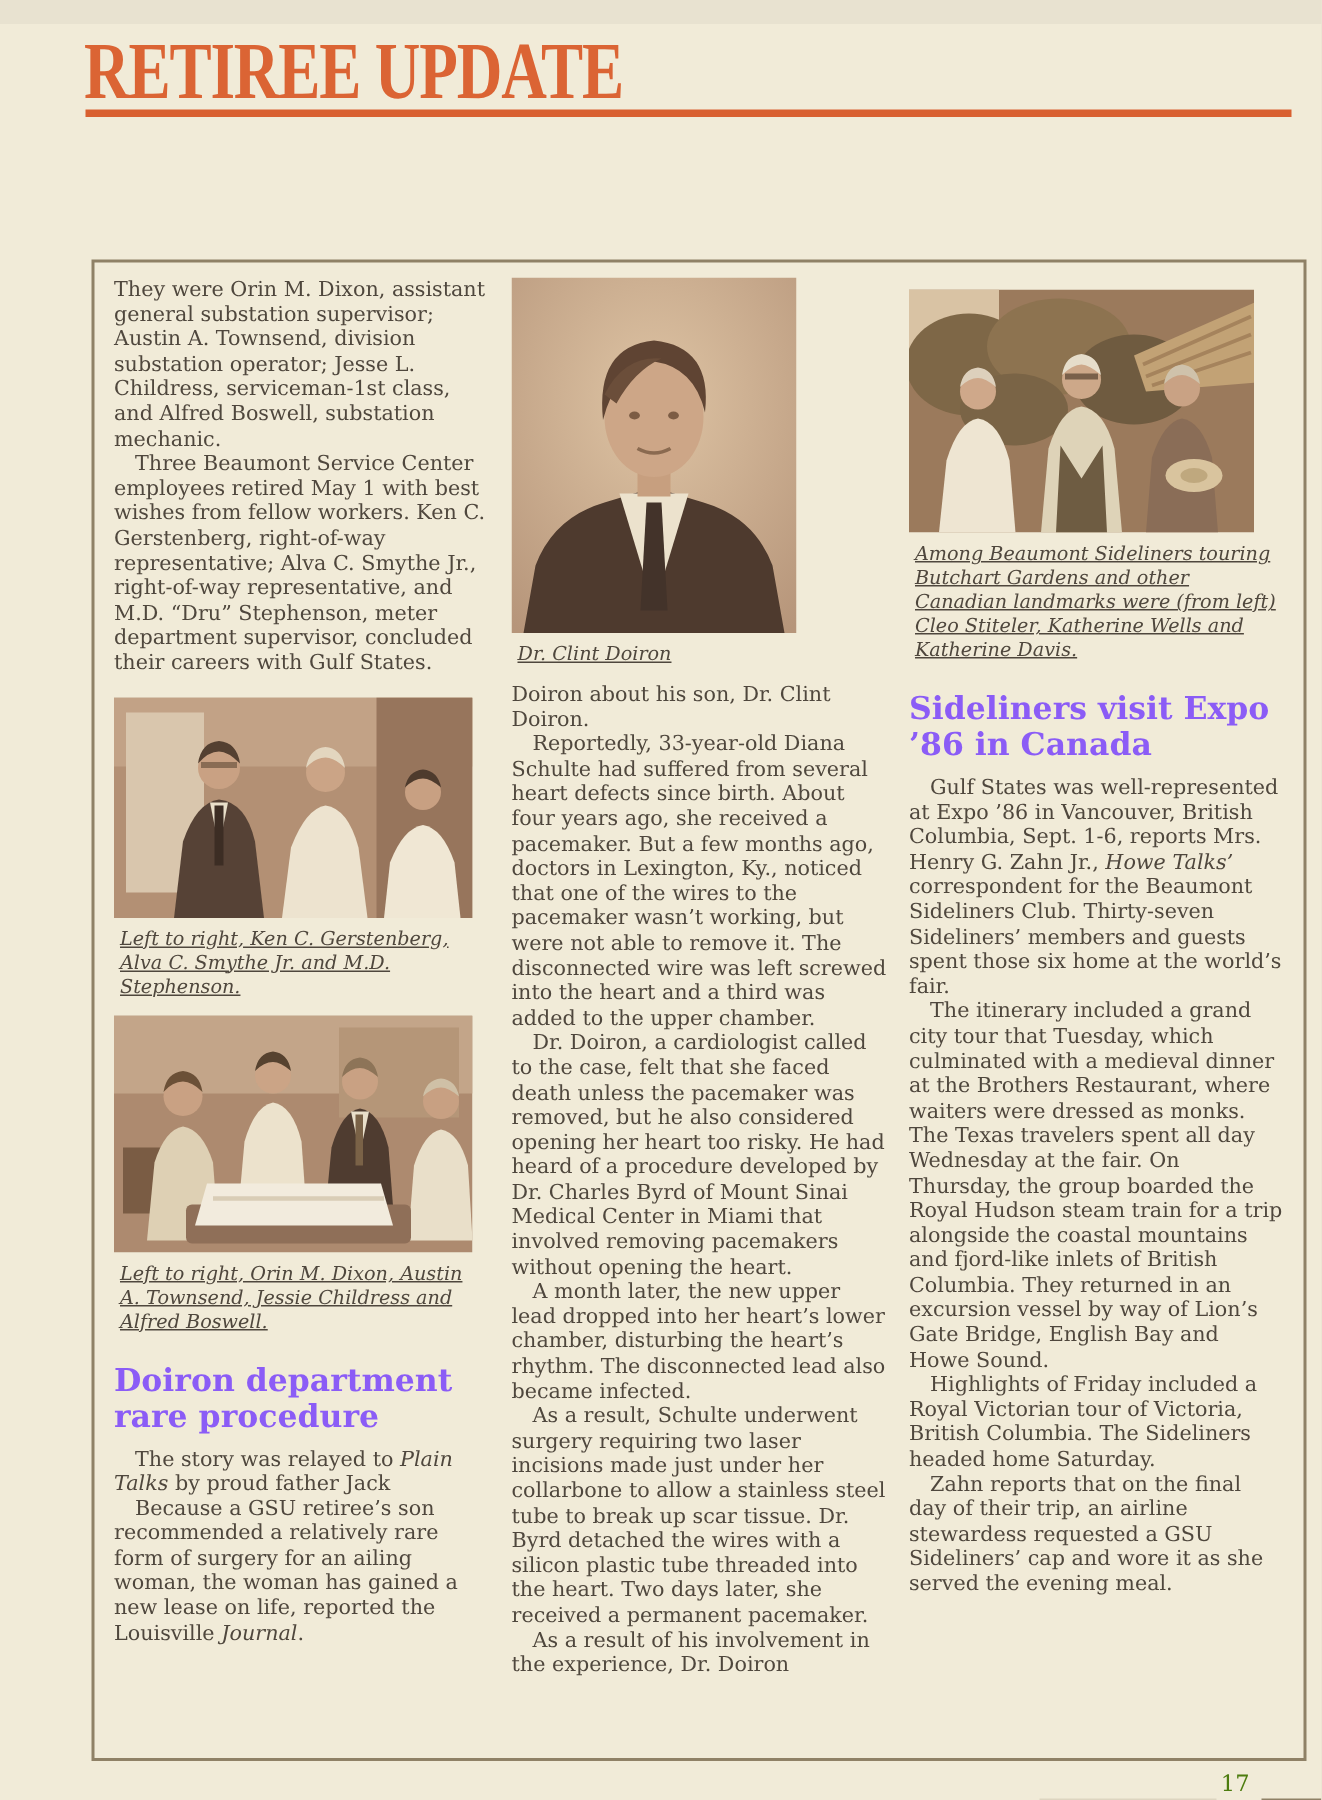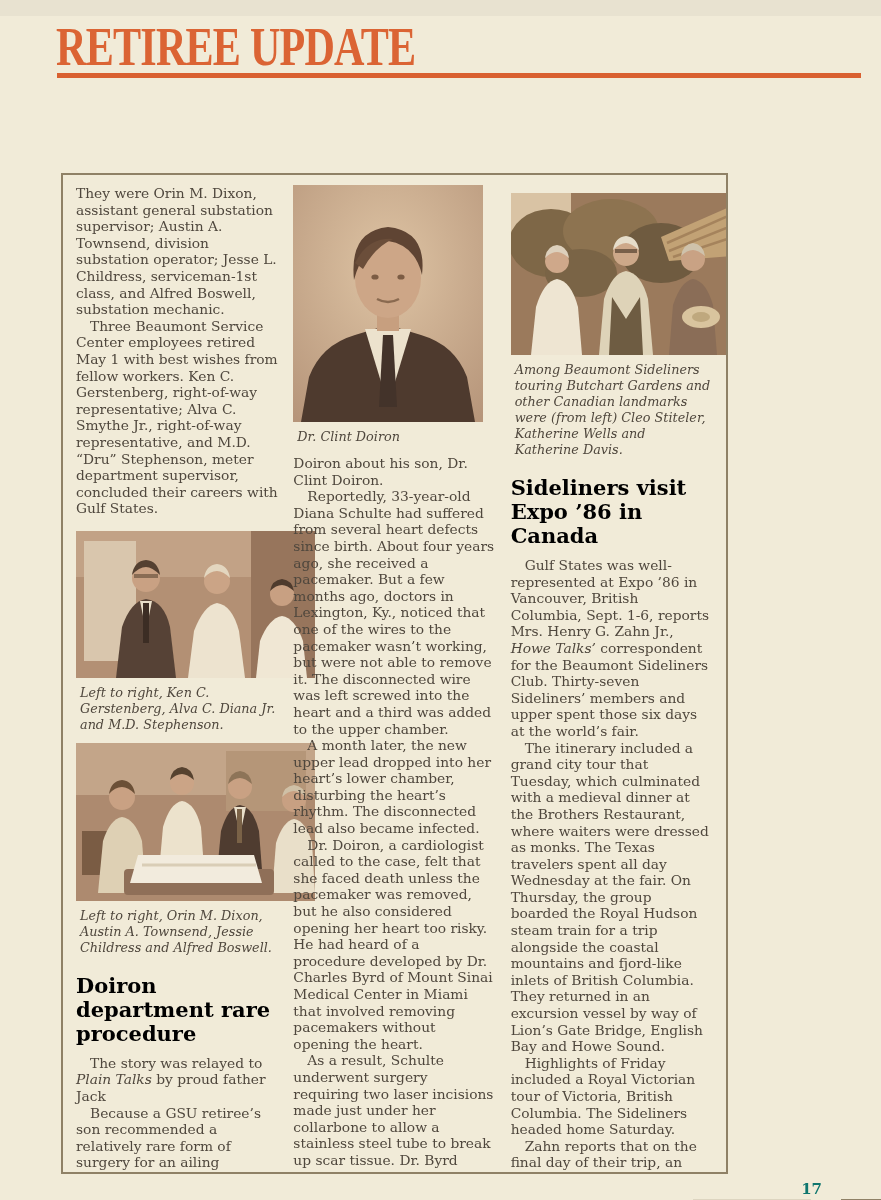--- a/index.html
+++ b/index.html
@@ -4,36 +4,36 @@
 <style>
   html,body{margin:0;padding:0;background:#e8e2d0;}
   .page{position:relative;width:881px;height:1200px;background:#f1ebd8;overflow:hidden;
         font-family:"DejaVu Serif",serif;color:#4f473d;margin-top:16px;}
   
   .masthead-title{position:absolute;left:56px;top:4px;font-family:"Liberation Serif",serif;
         font-weight:700;font-size:54px;line-height:54px;color:#db6434;letter-spacing:-1px;
         transform:scaleX(0.78);transform-origin:left top;white-space:nowrap;}
   .masthead-rule{position:absolute;left:57px;top:57px;width:804px;height:5px;background:#d96030;}
   
-  .content-box{position:absolute;left:61px;top:157px;width:667px;height:1001px;
+  .content-box{position:absolute;left:61px;top:157px;width:810px;height:1001px;
         border:2px solid #8f8166;box-sizing:border-box;padding:10px 13px 10px 13px;
         display:flex;gap:15px;overflow:hidden;}
   .col{flex:1;min-width:0;}
   p.body-p{margin:0;font-size:13.8px;line-height:16.6px;text-align:left;}
   .indent{text-indent:14px;}
   .it, .caption{font-style:italic;}
   .caption{font-size:12.8px;line-height:16px;margin:7px 2px 0 4px;}
-  h2.article-heading{font-family:"DejaVu Serif",serif;font-weight:700;color:#000000;
+  h2.article-heading{font-family:"DejaVu Serif",serif;font-weight:700;color:#8b5cf6;
         font-size:21px;line-height:24px;margin:18px 0 9px 0;}
   .photo{display:block;margin:0;}
   .m-t14{margin-top:14px;} .m-t8{margin-top:8px;}
-  .cap-gap{margin-bottom:10px;}
+  .cap-gap{margin-bottom:10px;text-decoration:underline;}
   
   .folio{position:absolute;top:1164px;right:0;width:190px;height:26px;}
-  .folio .num{position:absolute;right:59px;top:0;font-weight:700;font-size:15px;color:#0f766e;}
+  .folio .num{position:absolute;right:48px;top:0;font-weight:400;font-size:15px;color:#4d7c0f;}
   .folio .line-r{position:absolute;right:0;top:19px;width:40px;border-top:2px solid #8f8166;}
   .folio .line-l{position:absolute;right:70px;top:19px;width:118px;border-top:2px solid #ddd5c0;}
 </style>
 </head>
 <body>
 
 <div class="page">
 
   <div class="masthead-title">RETIREE UPDATE</div>
   <div class="masthead-rule"></div>
@@ -55,21 +55,21 @@
         <circle cx="70" cy="47" r="14" fill="#c9a183"></circle>
         <path d="M56,44 Q58,30 70,29 Q82,30 84,44 Q76,36 70,36 Q63,36 56,44 Z" fill="#544031"></path>
         <rect x="58" y="43" width="24" height="4" fill="#6e5540" opacity="0.7"></rect>
         <path d="M112,147 L118,100 Q128,74 141,72 Q156,74 163,100 L169,147 Z" fill="#ede3cf"></path>
         <circle cx="141" cy="50" r="13" fill="#cba486"></circle>
         <path d="M128,47 Q130,34 141,33 Q152,34 154,47 Q147,40 141,40 Q134,40 128,47 Z" fill="#e3d6bf"></path>
         <path d="M180,147 L184,110 Q193,87 206,85 Q219,87 227,110 L231,147 Z" fill="#f0e7d4"></path>
         <circle cx="206" cy="63" r="12" fill="#c8a082"></circle>
         <path d="M194,60 Q196,49 206,48 Q216,49 218,60 Q211,54 206,54 Q200,54 194,60 Z" fill="#4e3b2d"></path>
       </svg>
-      <p class="caption cap-gap">Left to right, Ken C. Gerstenberg, Alva C. Diana Jr. and M.D. Stephenson.</p>
+      <p class="caption cap-gap">Left to right, Ken C. Gerstenberg, Alva C. Smythe Jr. and M.D. Stephenson.</p>
 
       <svg class="photo m-t8" width="239" height="158" viewBox="0 0 239 158">
         <rect width="239" height="158" fill="#ad8a6f"></rect>
         <rect width="239" height="52" fill="#c3a589"></rect>
         <rect x="150" y="8" width="80" height="60" fill="#b59678"></rect>
         <rect x="6" y="88" width="26" height="44" fill="#7a5c44"></rect>
         <path d="M22,150 L27,98 Q34,76 46,74 Q59,76 66,98 L70,150 Z" fill="#ded0b4"></path>
         <circle cx="46" cy="54" r="13" fill="#c9a183"></circle>
         <path d="M33,51 Q35,38 46,37 Q57,38 59,51 Q52,44 46,44 Q39,44 33,51 Z" fill="#6b5037"></path>
         <path d="M82,140 L87,84 Q94,60 106,58 Q119,60 125,84 L129,140 Z" fill="#ece2cc"></path>
@@ -111,22 +111,22 @@
         <path d="M61,95 Q56,46 95,42 Q134,46 129,90 Q122,60 95,56 Q70,60 61,95 Z" fill="#5f4433"></path>
         <path d="M62,78 Q75,52 100,54 Q82,62 70,84 Z" fill="#6b4e3a"></path>
         <ellipse cx="82" cy="92" rx="3.6" ry="2.6" fill="#7c5c44"></ellipse>
         <ellipse cx="108" cy="92" rx="3.6" ry="2.6" fill="#7c5c44"></ellipse>
         <path d="M84,114 Q95,120 106,114" stroke="#8a6a50" stroke-width="2.4" fill="none"></path>
       </svg>
       <p class="caption cap-gap">Dr. Clint Doiron</p>
 
       <p class="body-p"><span>Doiron about his son, Dr. Clint Doiron.</span></p>
       <p class="body-p indent"><span>Reportedly, 33-year-old Diana Schulte had suffered from several heart defects since birth. About four years ago, she received a pacemaker. But a few months ago, doctors in Lexington, Ky., noticed that one of the wires to the pacemaker wasn’t working, but were not able to remove it. The disconnected wire was left screwed into the heart and a third was added to the upper chamber.</span></p>
+      <p class="body-p indent"><span>Dr. Doiron, a cardiologist called to the case, felt that she faced death unless the pacemaker was removed, but he also considered opening her heart too risky. He had heard of a procedure developed by Dr. Charles Byrd of Mount Sinai Medical Center in Miami that involved removing pacemakers without opening the heart.</span></p>
       <p class="body-p indent"><span>A month later, the new upper lead dropped into her heart’s lower chamber, disturbing the heart’s rhythm. The disconnected lead also became infected.</span></p>
-      <p class="body-p indent"><span>Dr. Doiron, a cardiologist called to the case, felt that she faced death unless the pacemaker was removed, but he also considered opening her heart too risky. He had heard of a procedure developed by Dr. Charles Byrd of Mount Sinai Medical Center in Miami that involved removing pacemakers without opening the heart.</span></p>
       <p class="body-p indent"><span>As a result, Schulte underwent surgery requiring two laser incisions made just under her collarbone to allow a stainless steel tube to break up scar tissue. Dr. Byrd detached the wires with a silicon plastic tube threaded into the heart. Two days later, she received a permanent pacemaker.</span></p>
       <p class="body-p indent"><span>As a result of his involvement in the experience, Dr. Doiron</span></p>
     </div>
 
     <div class="col">
 
       <svg class="photo m-t8" width="230" height="162" viewBox="0 0 230 162">
         <rect width="230" height="162" fill="#9b7a5c"></rect>
         <rect x="0" y="0" width="60" height="40" fill="#d9c3a4"></rect>
         <ellipse cx="40" cy="50" rx="42" ry="34" fill="#7e6747"></ellipse>
@@ -145,21 +145,21 @@
         <rect x="104" y="56" width="22" height="4" fill="#5c4836" opacity="0.75"></rect>
         <path d="M158,162 L162,112 Q170,88 182,86 Q195,88 202,112 L206,162 Z" fill="#8a6d57"></path>
         <circle cx="182" cy="66" r="12" fill="#c9a284"></circle>
         <path d="M170,63 Q172,51 182,50 Q192,51 194,63 Q187,57 182,57 Q176,57 170,63 Z" fill="#cfc2ab"></path>
         <ellipse cx="190" cy="124" rx="19" ry="11" fill="#d9c49e"></ellipse>
         <ellipse cx="190" cy="124" rx="9" ry="5" fill="#bfa87e"></ellipse>
       </svg>
       <p class="caption cap-gap">Among Beaumont Sideliners touring Butchart Gardens and other Canadian landmarks were (from left) Cleo Stiteler, Katherine Wells and Katherine Davis.</p>
 
       <h2 class="article-heading">Sideliners visit Expo ’86 in Canada</h2>
-      <p class="body-p indent"><span>Gulf States was well-represented at Expo ’86 in Vancouver, British Columbia, Sept. 1-6, reports Mrs. Henry G. Zahn Jr., </span><span class="it">Howe Talks’</span><span> correspondent for the Beaumont Sideliners Club. Thirty-seven Sideliners’ members and upper spent those six days at the world’s fair.</span></p>
+      <p class="body-p indent"><span>Gulf States was well-represented at Expo ’86 in Vancouver, British Columbia, Sept. 1-6, reports Mrs. Henry G. Zahn Jr., </span><span class="it">Howe Talks’</span><span> correspondent for the Beaumont Sideliners Club. Thirty-seven Sideliners’ members and guests spent those six home at the world’s fair.</span></p>
       <p class="body-p indent"><span>The itinerary included a grand city tour that Tuesday, which culminated with a medieval dinner at the Brothers Restaurant, where waiters were dressed as monks. The Texas travelers spent all day Wednesday at the fair. On Thursday, the group boarded the Royal Hudson steam train for a trip alongside the coastal mountains and fjord-like inlets of British Columbia. They returned in an excursion vessel by way of Lion’s Gate Bridge, English Bay and Howe Sound.</span></p>
       <p class="body-p indent"><span>Highlights of Friday included a Royal Victorian tour of Victoria, British Columbia. The Sideliners headed home Saturday.</span></p>
       <p class="body-p indent"><span>Zahn reports that on the final day of their trip, an airline stewardess requested a GSU Sideliners’ cap and wore it as she served the evening meal.</span></p>
     </div>
   </div>
 
   <div class="folio">
     <span class="line-l"></span>
     <span class="num">17</span>
     <span class="line-r"></span>

